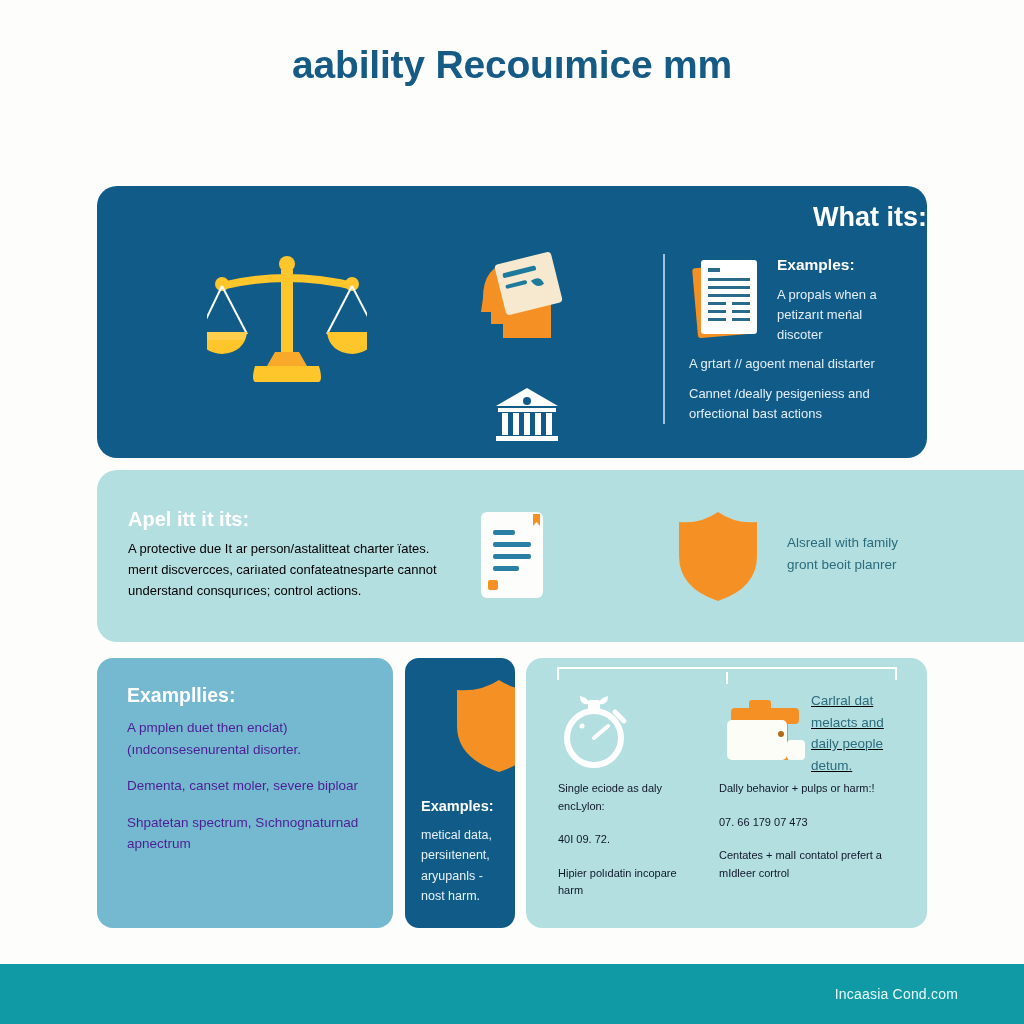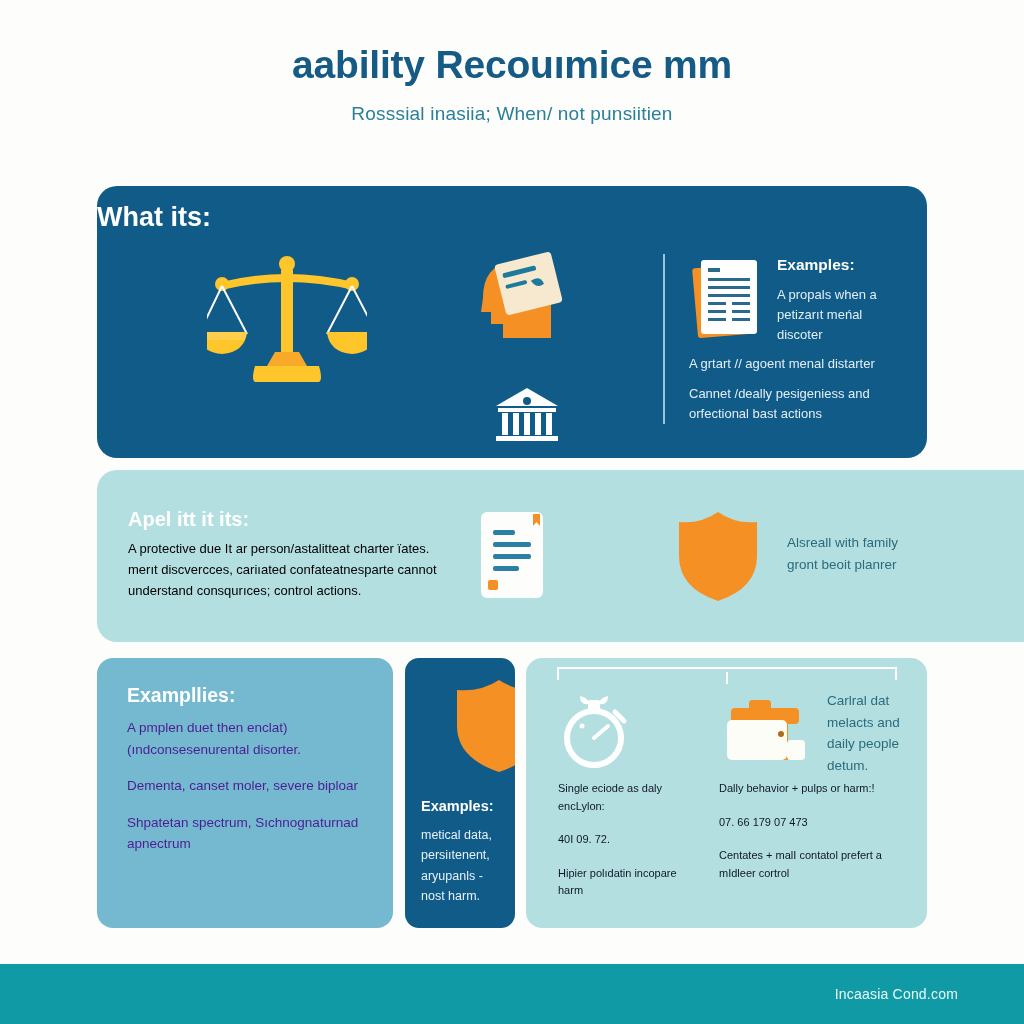--- a/index.html
+++ b/index.html
@@ -51,21 +51,21 @@
     top: 186px;
     width: 830px;
     height: 272px;
     background: #105b87;
     border-radius: 20px;
   }
   .panel-dark .panel-title {
     position: absolute;
     left: 0; right: 0;
     top: 16px;
-    text-align: left;
+    text-align: right;
     color: #ffffff;
     font-size: 27px;
     font-weight: bold;
   }
 
   .scales-wrap {
     position: absolute;
     left: 110px;
     top: 62px;
   }
@@ -274,22 +274,23 @@
   .br-col {
     box-sizing: border-box;
     padding: 0 12px 0 32px;
   }
   .br-col.left { width: 183px; }
   .br-col.right { width: 218px; padding-left: 10px; padding-right: 18px; }
 
   .br-icon-row {
     display: flex;
     align-items: flex-start;
-    gap: 16px;
+    gap: 0;
     min-height: 92px;
+    text-decoration: underline;
   }
   .br-icon-caption {
     font-size: 13.5px;
     line-height: 1.6;
     color: #2a6b7c;
     width: 108px;
     padding-top: 2px;
   }
   .br-body {
     font-size: 11px;
@@ -318,21 +319,20 @@
   
   svg { display: block; }
 </style>
 </head>
 <body>
 
 <div class="page">
 
   <div class="header">
     <div class="title">aability Recouımice mm</div>
-    <div class="subtitle">Rosssial inasiia; When/ not punsiitien</div>
   </div>
 
   <div class="panel-dark">
     <div class="panel-title">What its:</div>
 
     <div class="scales-wrap">
       <svg width="160" height="140" viewBox="0 0 160 140">
         <rect x="74" y="22" width="12" height="88" fill="#ffc62b"></rect>
         <circle cx="80" cy="16" r="8" fill="#ffc62b"></circle>
         <path d="M14 34 Q80 18 146 34 L146 42 Q80 26 14 42 Z" fill="#ffc62b"></path>

